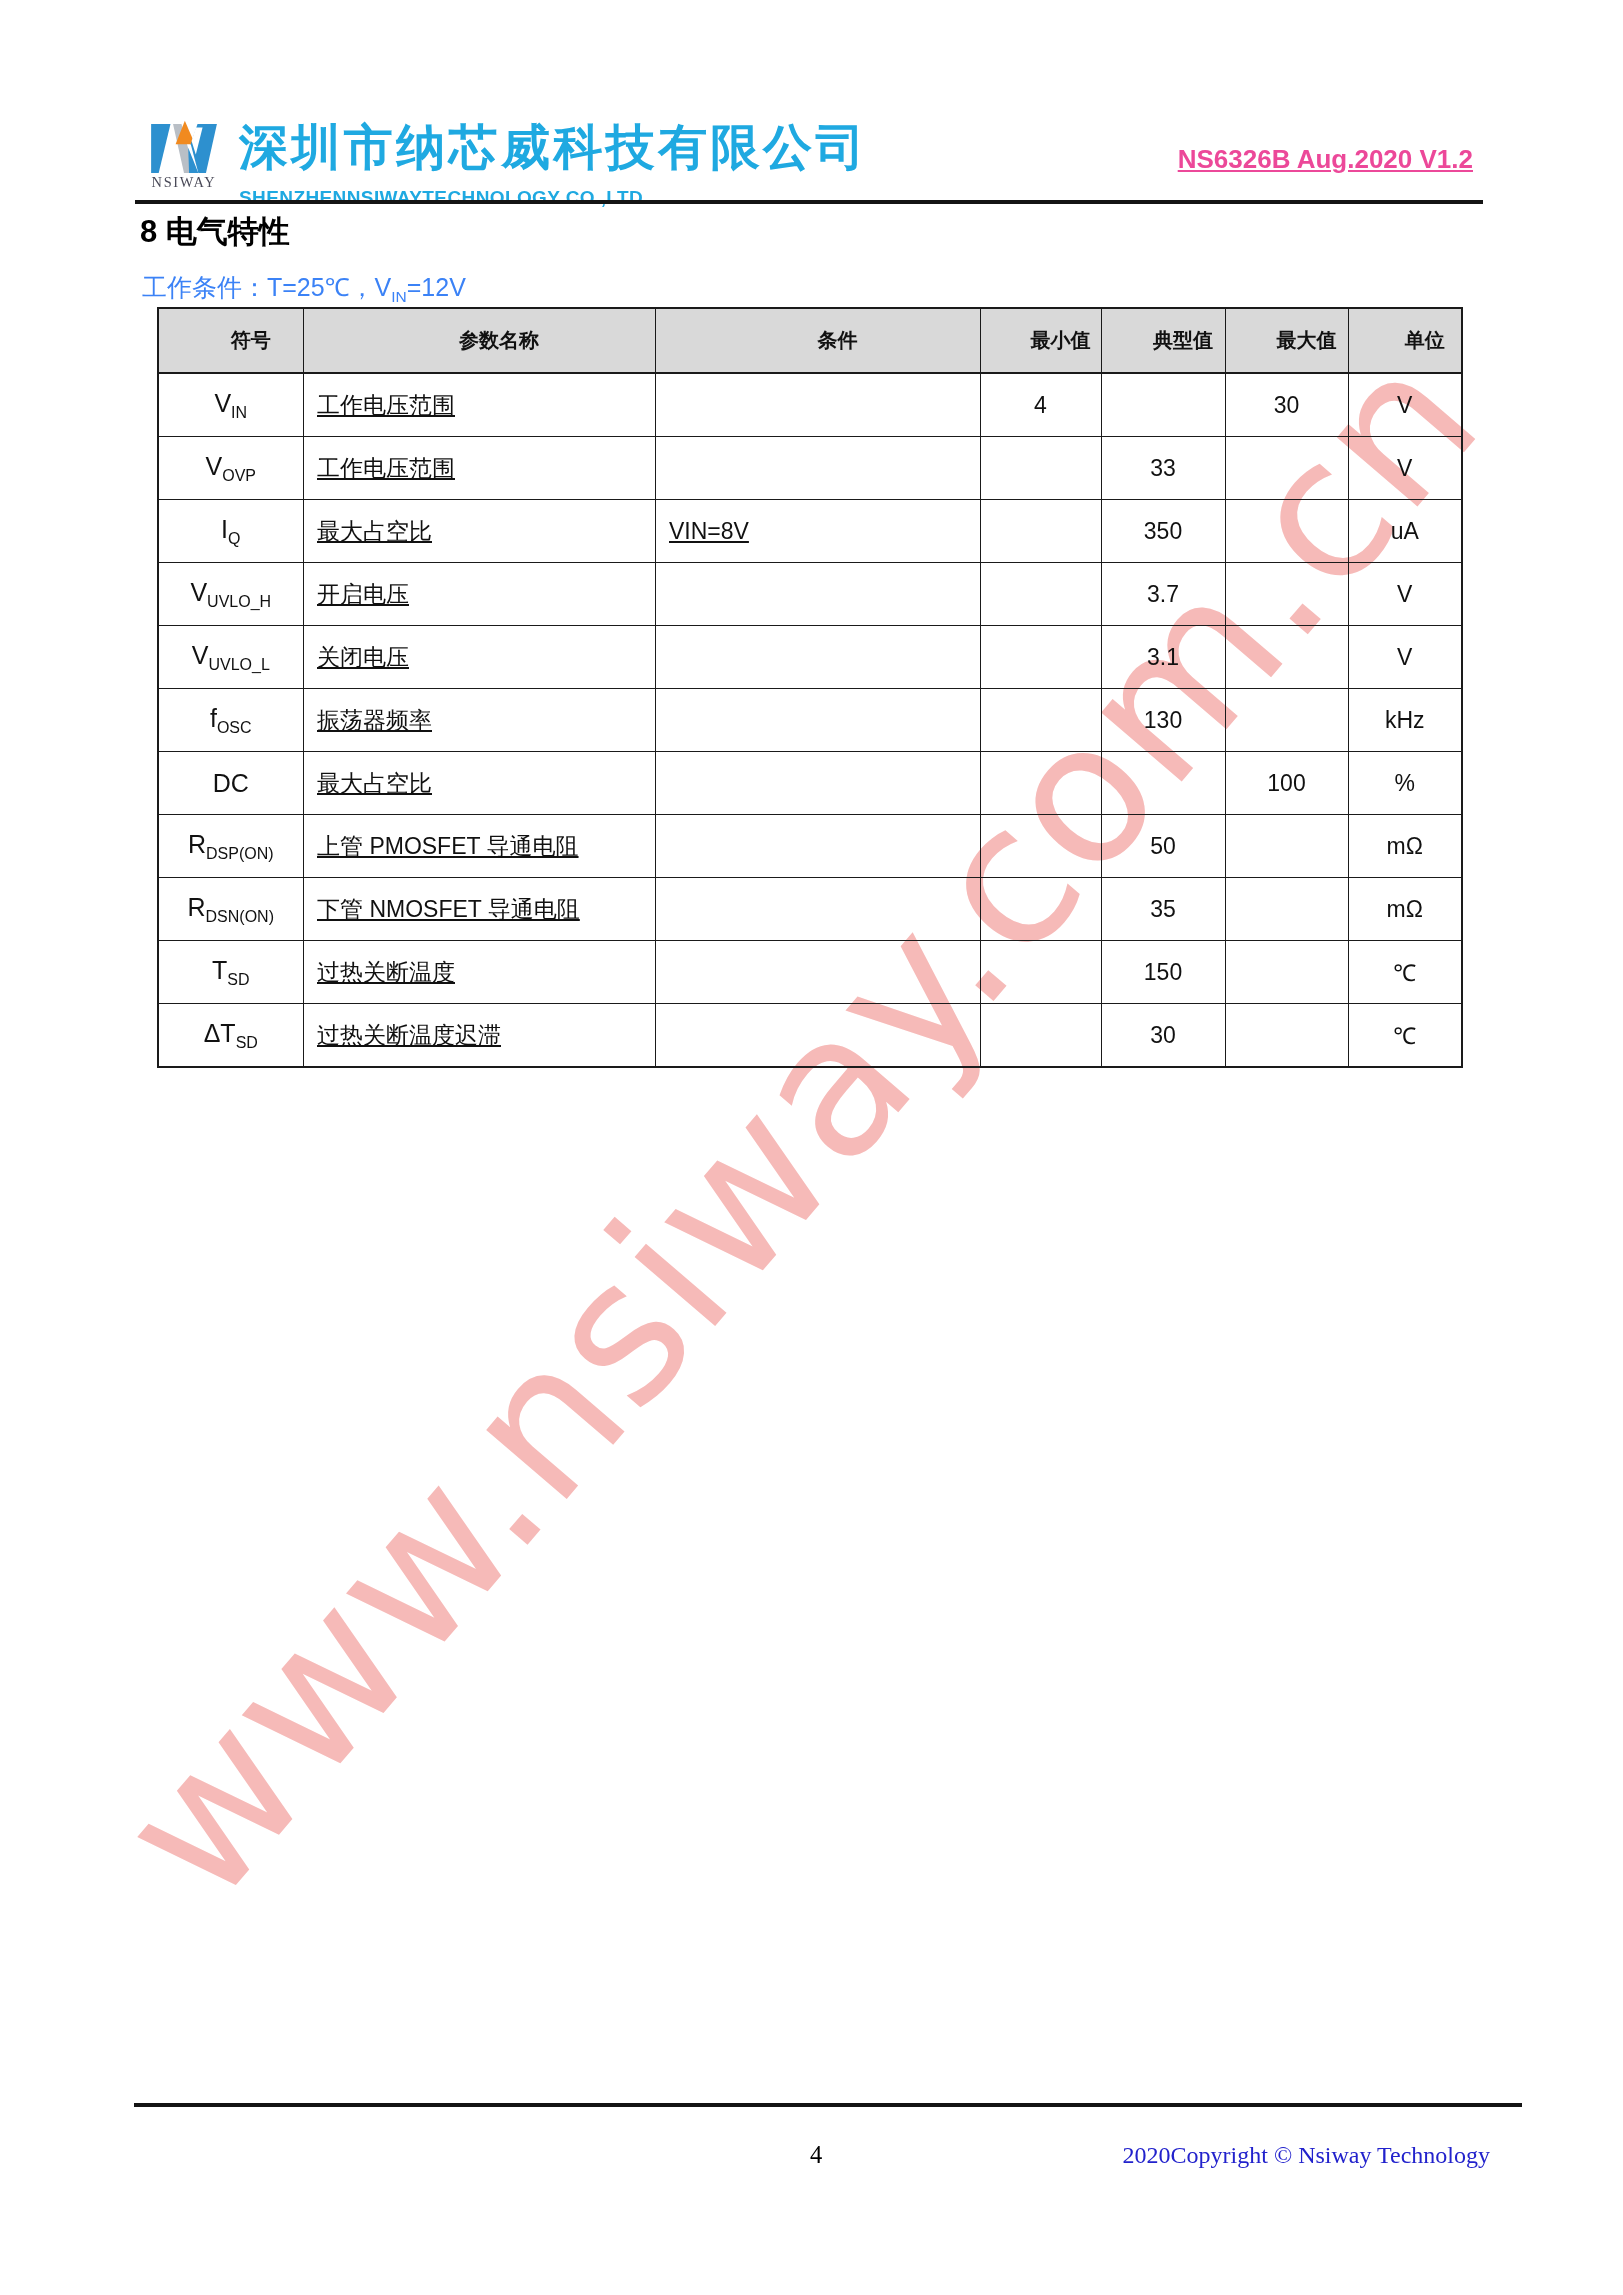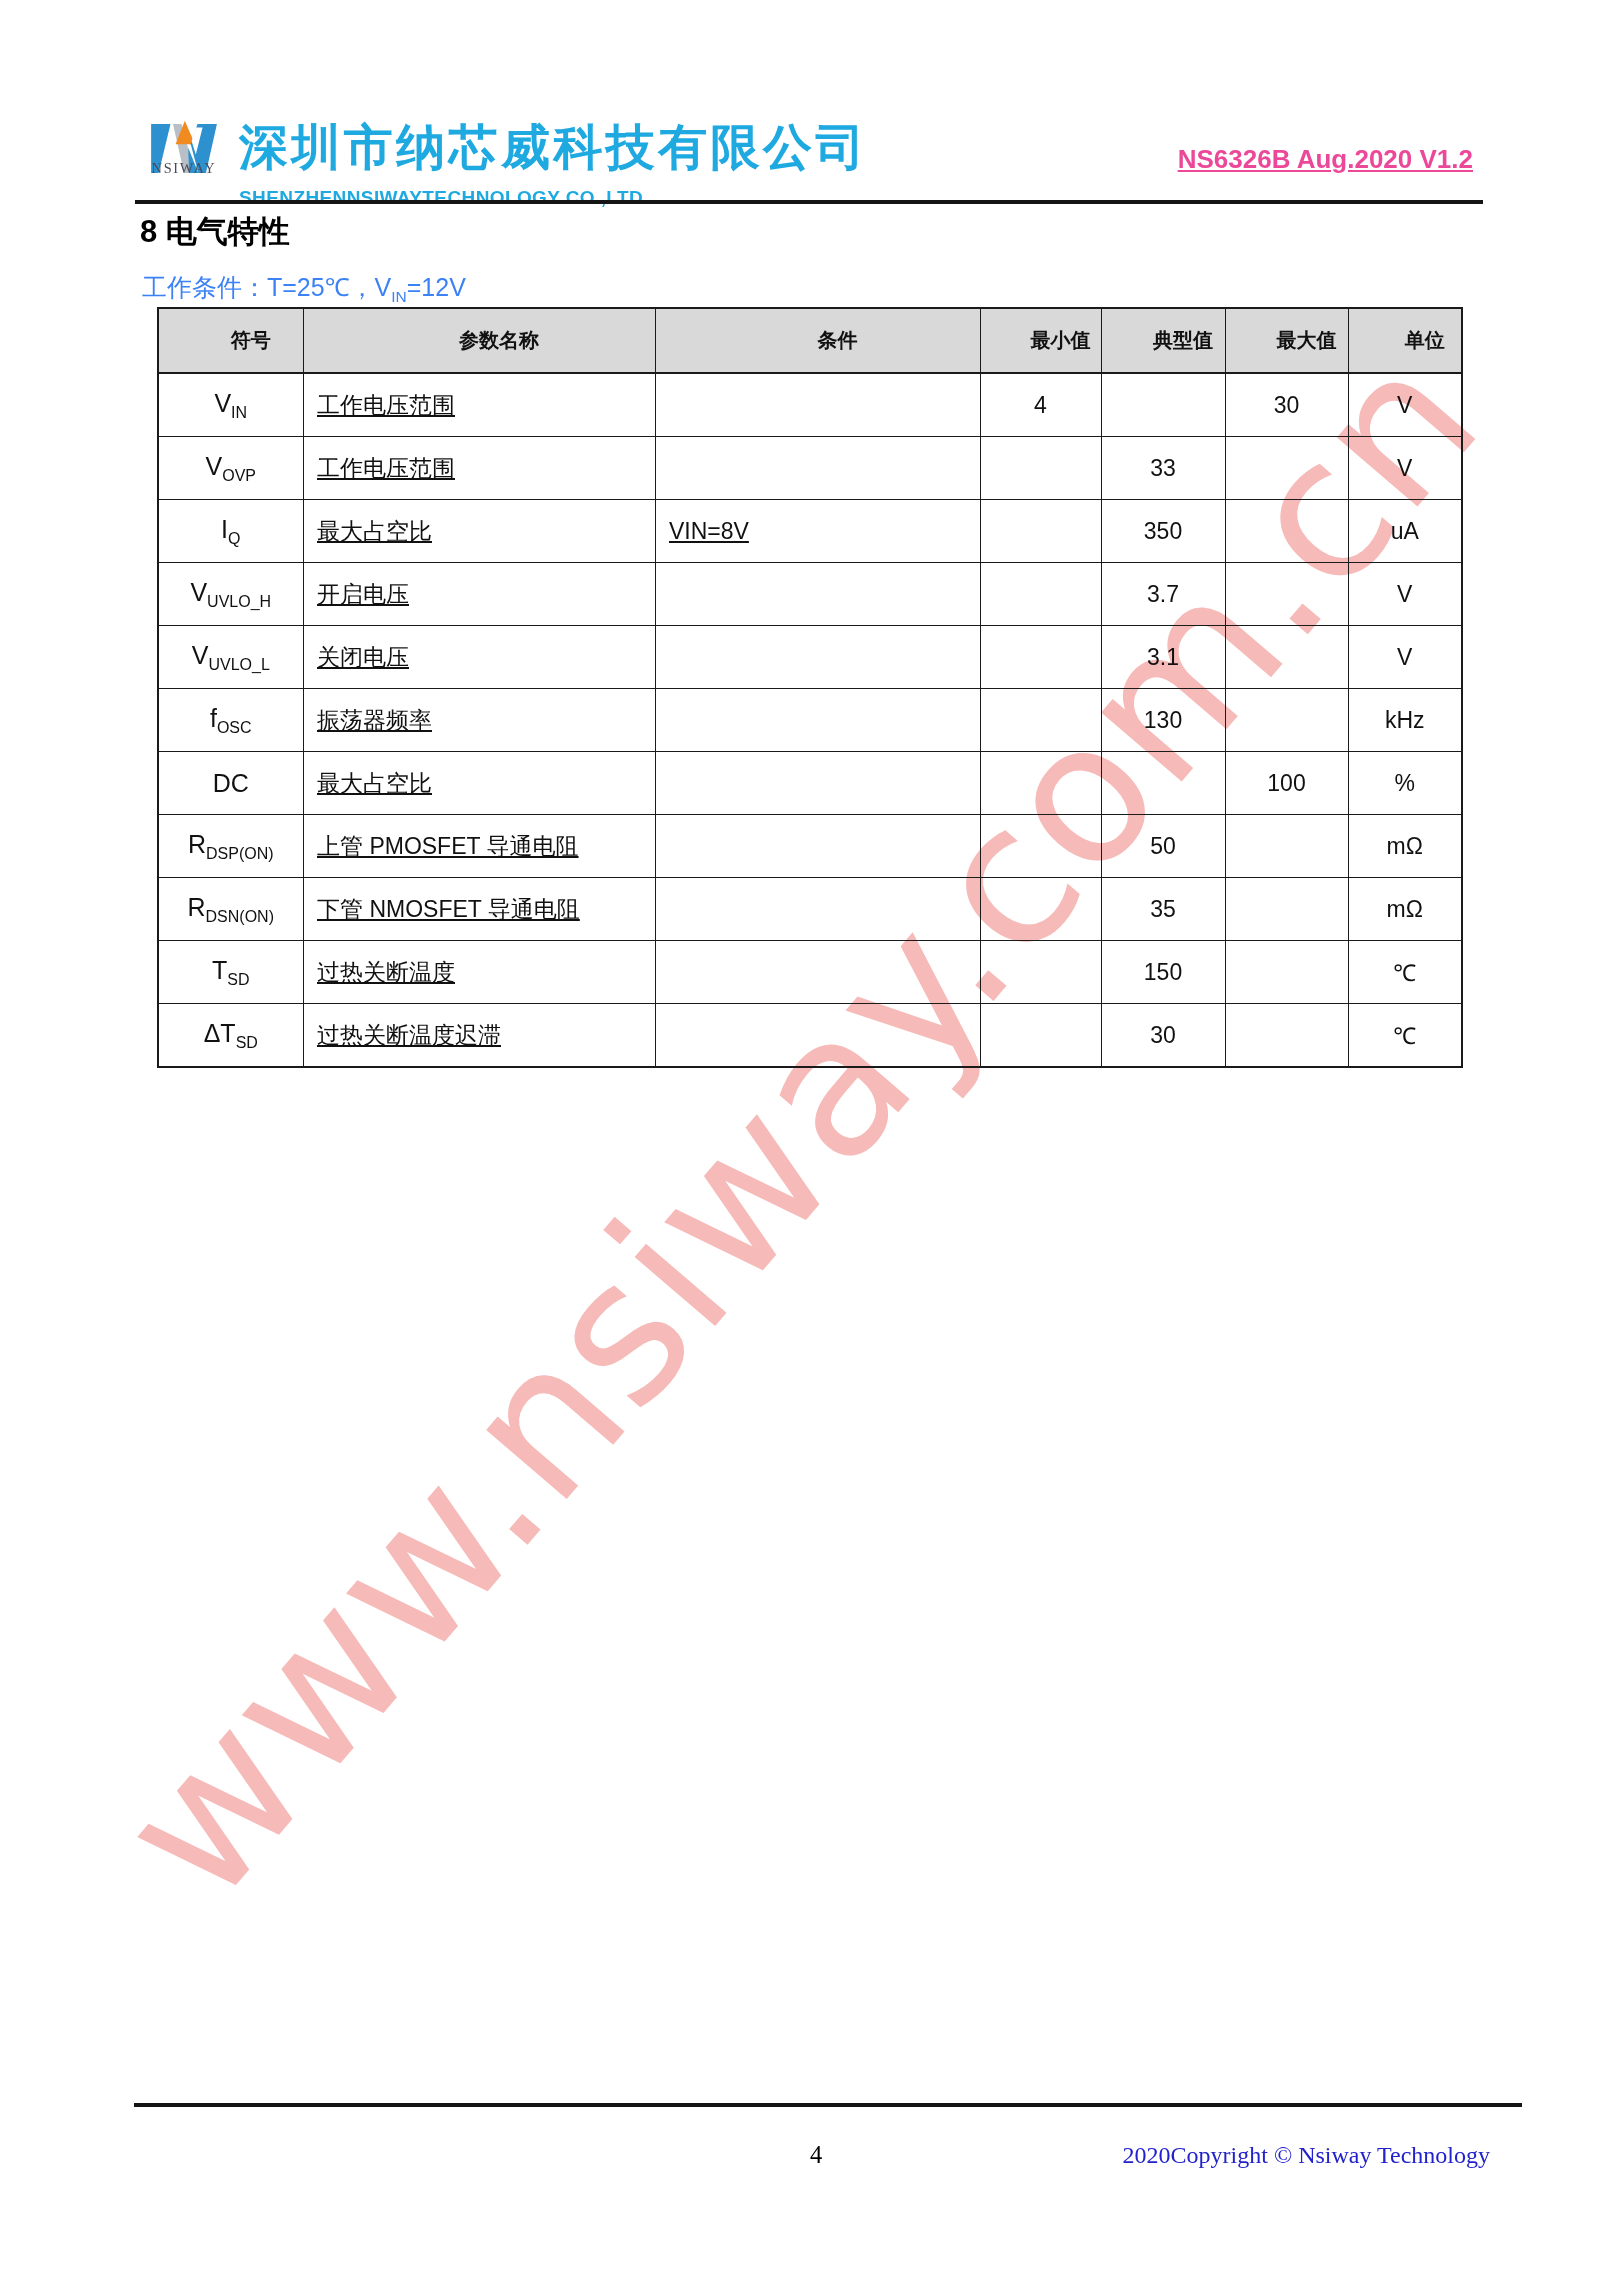--- a/index.html
+++ b/index.html
@@ -24,21 +24,21 @@
     transform:rotate(-49.4deg);
     color:var(--wm-color,#f6bab8);
     z-index:0;
     white-space:nowrap;
     user-select:none;
   }
   .layer{position:absolute;z-index:1;}
   
   .logo-graphic{left:150px;top:119px;width:68px;height:54px;}
   .logo-name{
-    left:140px;top:160px;width:88px;
+    left:140px;top:174px;width:88px;
     text-align:center;
     font-family:"Liberation Serif",serif;
     font-size:14.4px;letter-spacing:1.7px;
     color:#4a4a58;
   }
   .company{left:239px;top:123px;line-height:1;}
   .company-cn{
     font-size:49px;font-weight:bold;letter-spacing:3.4px;
     color:var(--brand,#1fa9e1);
   }

